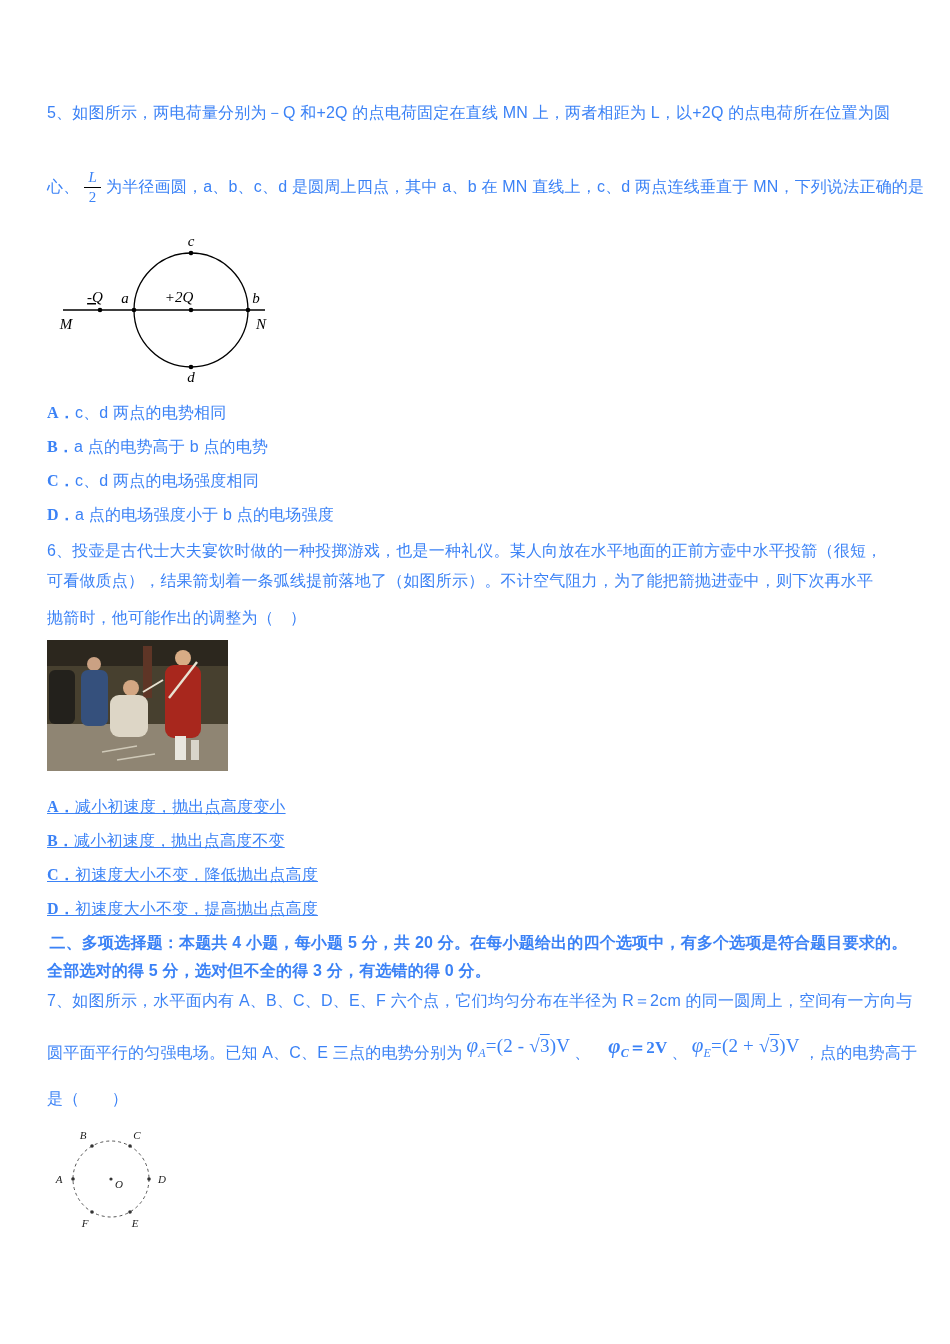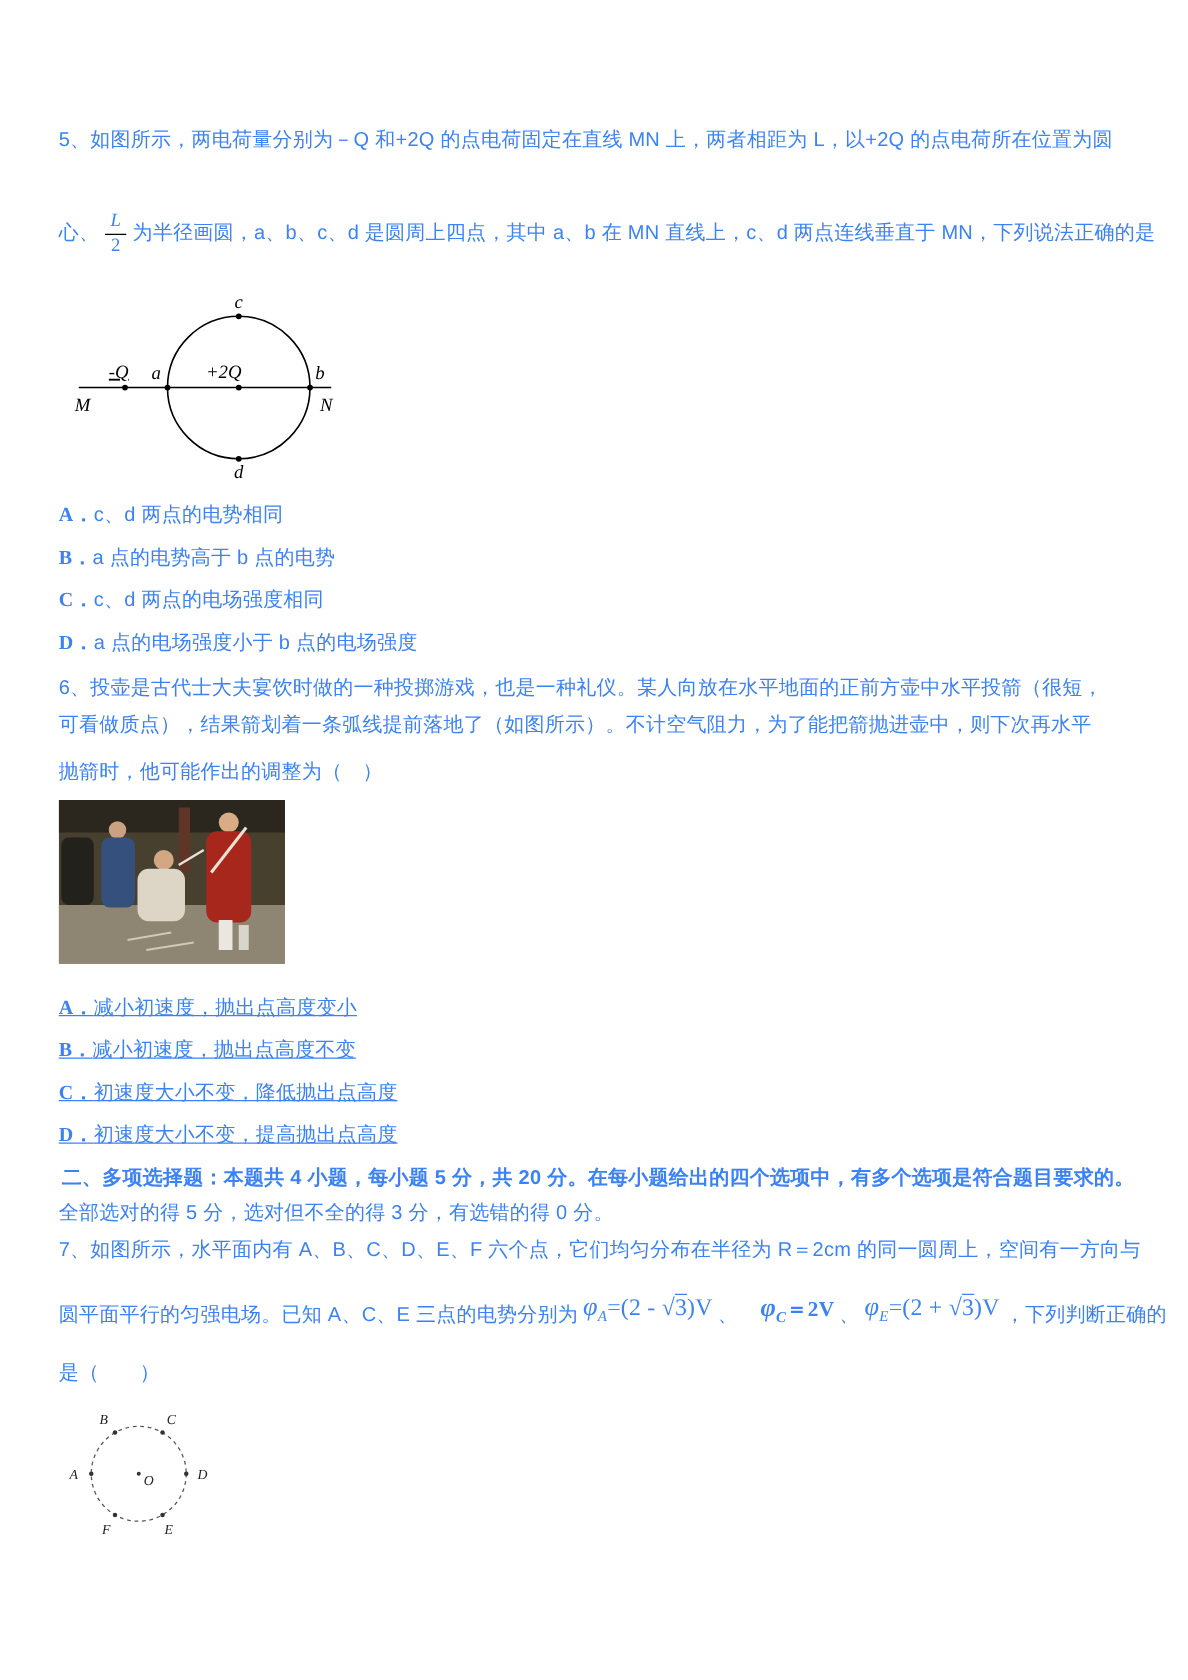--- a/index.html
+++ b/index.html
@@ -41,21 +41,21 @@
   .options { margin-top: 18px; }
   .options .line { margin-bottom: 14px; }
   
   .q6-l1 { margin-top: 16px; }
   .q6-l2 { margin-top: 10px; }
   .q6-l3 { margin-top: 17px; }
   .photo { margin-top: 12px; width: 181px; height: 131px; display: block; }
   .q6-options { margin-top: 26px; text-decoration: underline; }
   
   .sec-l1 { margin-top: 12px; font-weight: 700; text-align: center; }
-  .sec-l2 { margin-top: 8px; font-weight: 400; }
+  .sec-l2 { margin-top: 8px; font-weight: 700; }
   
   .q7-l1 { margin-top: 10px; }
   .q7-l2 { margin-top: 22px; display: flex; align-items: flex-end; height: 30px; }
   .q7-l3 { margin-top: 26px; }
   .formula {
     font-family: "Liberation Serif", serif;
     font-size: 19px;
     margin: 0 4px;
     white-space: nowrap;
   }
@@ -152,21 +152,21 @@
   <section>
     <p class="line q7-l1">7、如图所示，水平面内有 A、B、C、D、E、F 六个点，它们均匀分布在半径为 R＝2cm 的同一圆周上，空间有一方向与</p>
 
     <div class="line q7-l2">
       <span>圆平面平行的匀强电场。已知 A、C、E 三点的电势分别为</span>
       <span class="formula"><span class="sym">φ</span><sub>A</sub><span>=(2 - </span><span>√</span><span class="radicand">3</span><span>)V</span></span>
       <span>、</span>
       <span class="formula phi-c"><span class="sym">φ</span><sub>C</sub><span>＝2V</span></span>
       <span>、</span>
       <span class="formula"><span class="sym">φ</span><sub>E</sub><span>=(2 + </span><span>√</span><span class="radicand">3</span><span>)V</span></span>
-      <span>，下列判断正确的</span>
+      <span>，点的电势高于</span>
     </div>
 
     <p class="line q7-l3">是（　　）</p>
 
     <div class="diagram-q7">
       <svg width="130" height="112" viewBox="0 0 130 112">
         <circle cx="62" cy="56" r="38" fill="none" stroke="#555" stroke-width="1" stroke-dasharray="3,3"></circle>
         <circle cx="43" cy="23" r="1.8" fill="#333"></circle>
         <circle cx="81" cy="23" r="1.8" fill="#333"></circle>
         <circle cx="24" cy="56" r="1.8" fill="#333"></circle>

